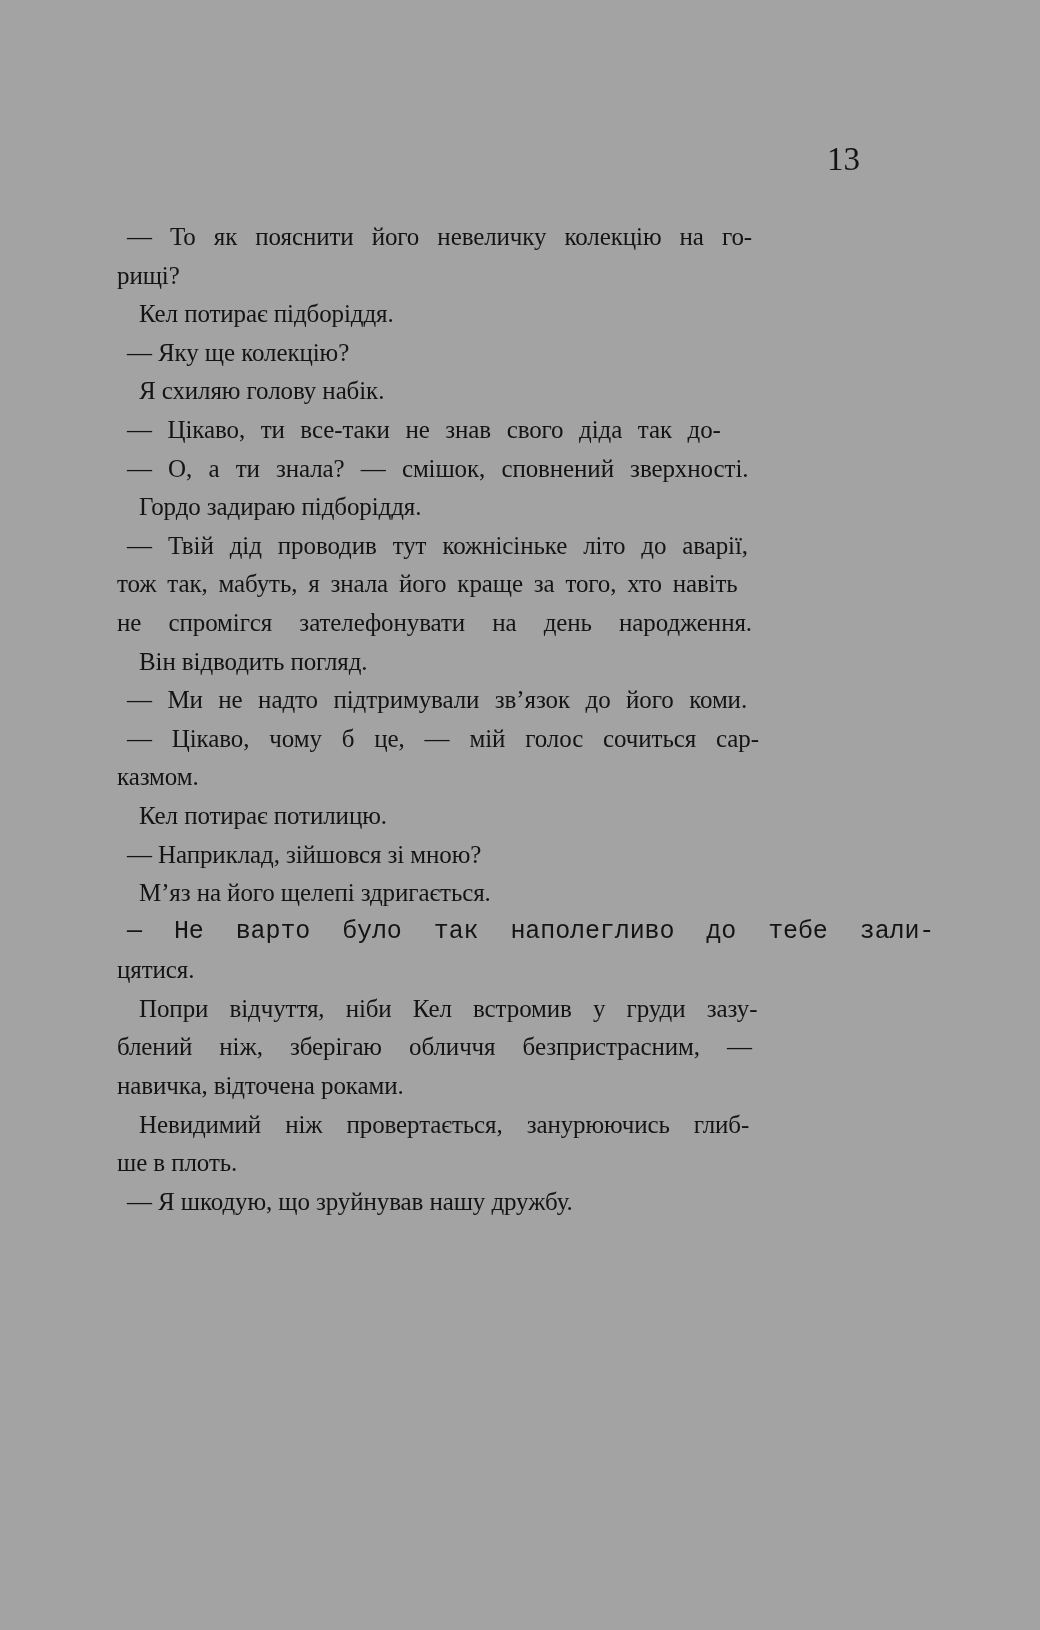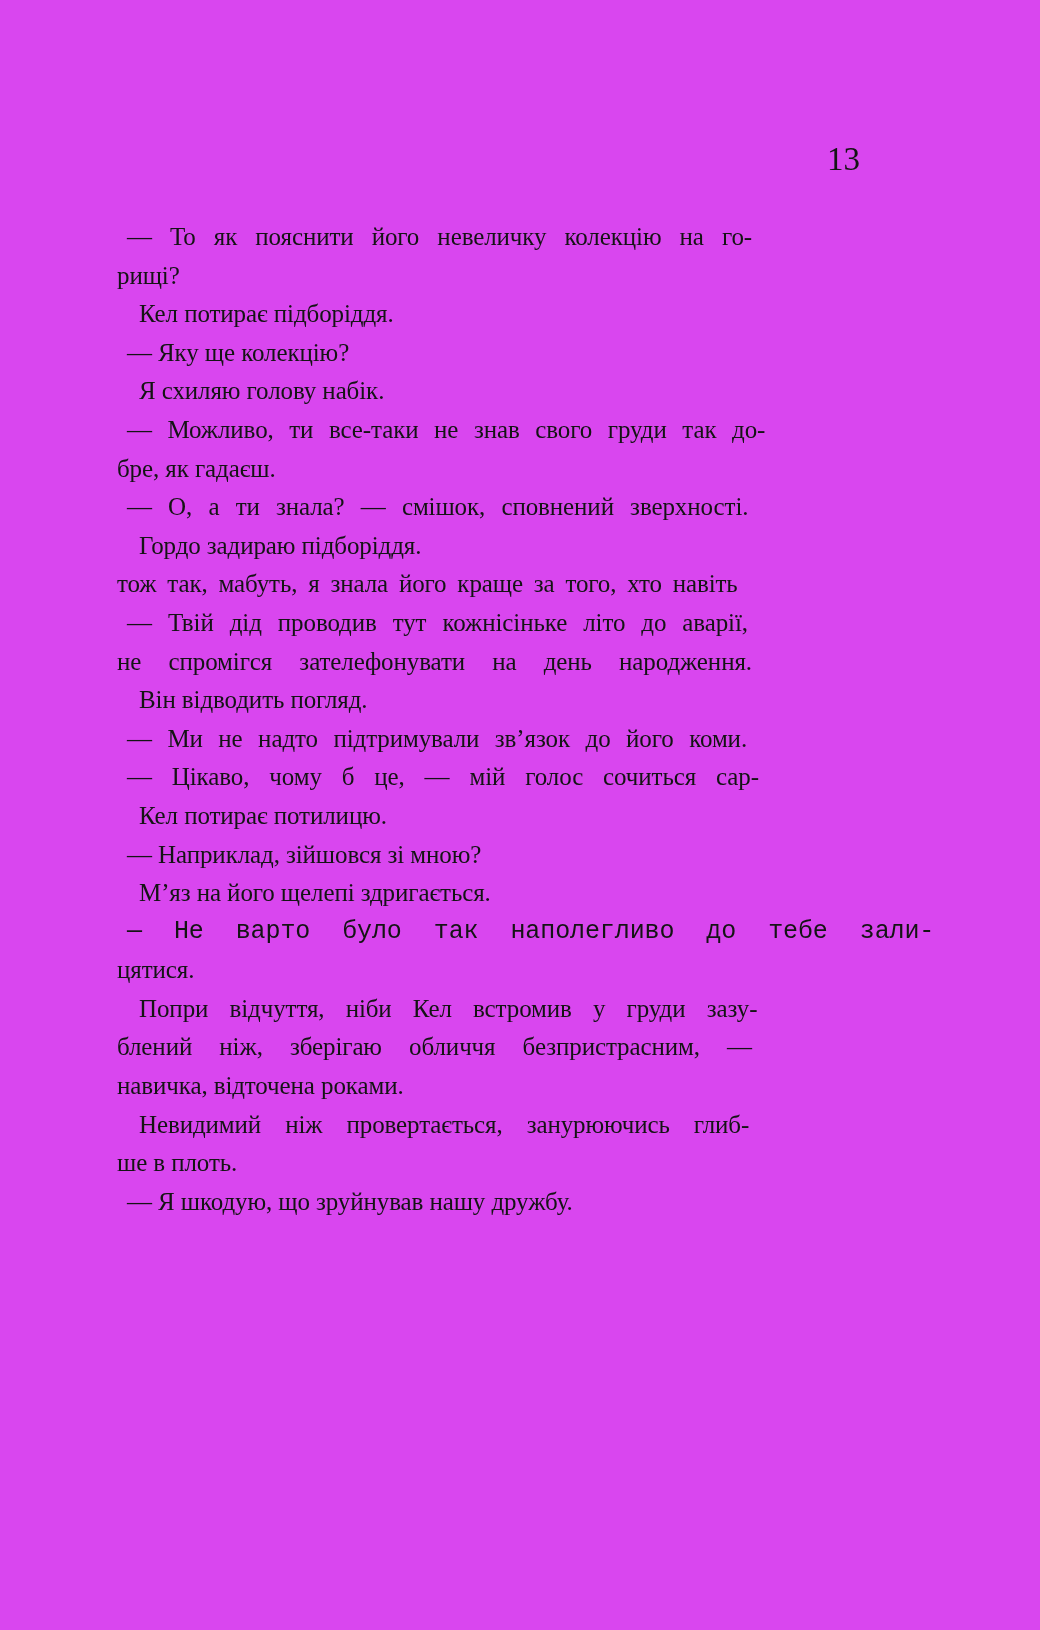--- a/index.html
+++ b/index.html
@@ -8,21 +8,21 @@
   }
   body {
     width: 1040px;
     height: 1630px;
     background: #ffffff;
   }
   .page {
     position: relative;
     width: 1040px;
     height: 1630px;
-    background: #d946ef;
+    background: #a3a3a3;
     overflow: hidden;
   }
   .page-number {
     position: absolute;
     top: 140px;
     right: 180px;
     font-family: "Liberation Serif", serif;
     font-size: 33px;
     line-height: 38.6px;
     color: #141414;
@@ -67,42 +67,42 @@
       <p class="para">
         <span class="line indent">Кел потирає підборіддя.</span>
       </p>
       <p class="para">
         <span class="line indent-dash">— Яку ще колекцію?</span>
       </p>
       <p class="para">
         <span class="line indent">Я схиляю голову набік.</span>
       </p>
       <p class="para">
-        <span class="line indent-dash j" style="word-spacing: 9.44px;">— Можливо, ти все-таки не знав свого груди так до-</span>
-        <span class="line">бре, як гадаєш.</span>
+        <span class="line indent-dash j" style="word-spacing: 9.44px;">— Цікаво, ти все-таки не знав свого діда так до-</span>
       </p>
       <p class="para">
         <span class="line indent-dash j" style="word-spacing: 10.06px;">— О, а ти знала? — смішок, сповнений зверхності.</span>
       </p>
       <p class="para">
         <span class="line indent">Гордо задираю підборіддя.</span>
       </p>
       <p class="para">
+        <span class="line indent-dash j" style="word-spacing: 9.87px;">— Твій дід проводив тут кожнісіньке літо до аварії,</span>
         <span class="line j" style="word-spacing: 4.69px;">тож так, мабуть, я знала його краще за того, хто навіть</span>
-        <span class="line indent-dash j" style="word-spacing: 9.87px;">— Твій дід проводив тут кожнісіньке літо до аварії,</span>
         <span class="line j" style="word-spacing: 21.04px;">не спромігся зателефонувати на день народження.</span>
       </p>
       <p class="para">
         <span class="line indent">Він відводить погляд.</span>
       </p>
       <p class="para">
         <span class="line indent-dash j" style="word-spacing: 9.36px;">— Ми не надто підтримували зв’язок до його коми.</span>
       </p>
       <p class="para">
         <span class="line indent-dash j" style="word-spacing: 13.77px;">— Цікаво, чому б це, — мій голос сочиться сар-</span>
+        <span class="line">казмом.</span>
       </p>
       <p class="para">
         <span class="line indent">Кел потирає потилицю.</span>
       </p>
       <p class="para">
         <span class="line indent-dash">— Наприклад, зійшовся зі мною?</span>
       </p>
       <p class="para">
         <span class="line indent">М’яз на його щелепі здригається.</span>
       </p>

